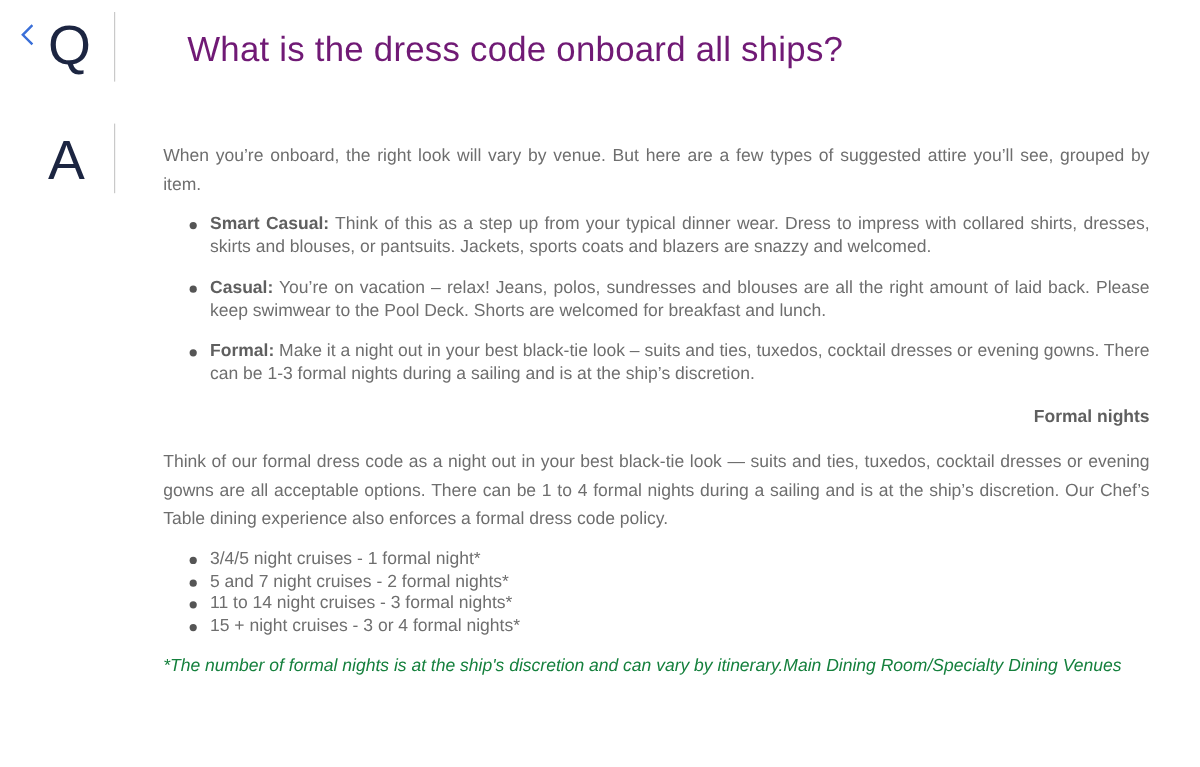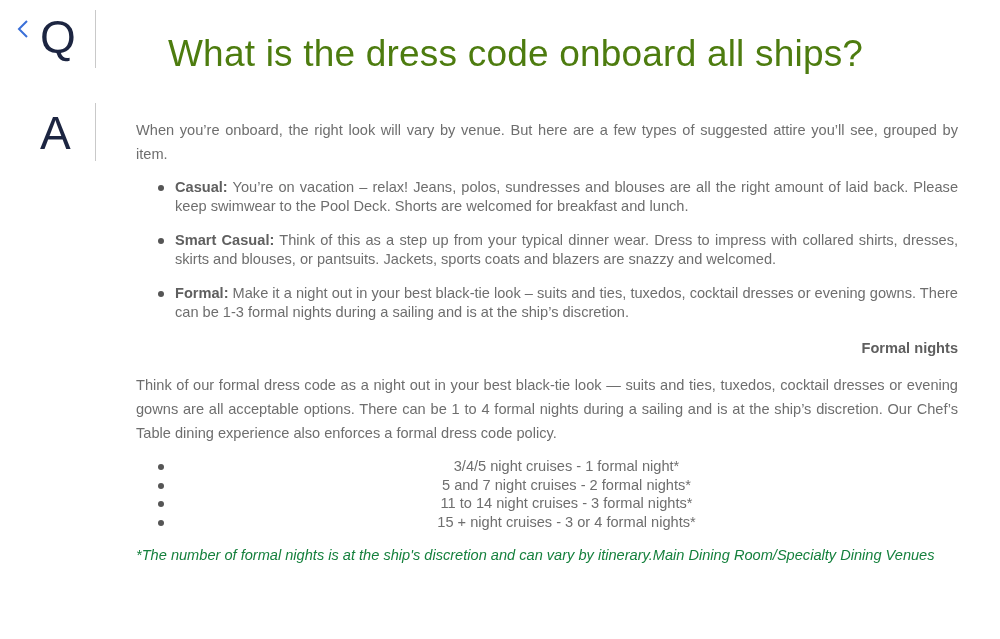--- a/index.html
+++ b/index.html
@@ -7,33 +7,33 @@
          font-family:"Liberation Sans", sans-serif; color:#6e6e6e; }
   .qa-label { position:absolute; font-family:"Liberation Sans", sans-serif;
               color:#1c2541; font-weight:300; }
   .back { position:absolute; left:16px; top:18px; color:#3a6fd8; cursor:pointer; }
   .back svg { display:block; }
   .q-letter { left:40px; top:12px; font-size:46px; line-height:50px; }
   .a-letter { left:40px; top:108px; font-size:46px; line-height:50px; }
   .divider { position:absolute; left:95px; width:1px; background:#c9c9c9; }
   .div-q { top:10px; height:58px; }
   .div-a { top:103px; height:58px; }
-  .question { position:absolute; left:152px; top:18px; font-size:37px;
-              line-height:40px; color:#4d7c0f; font-weight:normal; margin:16px; letter-spacing:0.2px; }
+  .question { position:absolute; left:152px; top:18px; font-size:29px;
+              line-height:40px; color:#701a75; font-weight:normal; margin:4px; letter-spacing:0.2px; }
   .answer { position:absolute; left:136px; top:118px; width:822px; font-size:14.6px; }
   .answer p { margin:0; line-height:24px; text-align:justify; }
   .intro { margin-bottom:12px !important; }
   ul.types { margin:0 0 10px 0; padding:0 0 0 39px; list-style:none; }
   ul.types li { position:relative; line-height:19px; margin-bottom:15px; text-align:justify; }
   ul.types li::before, ul.nights li::before { content:""; position:absolute; left:-17px; top:7px;
               width:6px; height:6px; border-radius:50%; background:#555; }
   .term { font-weight:bold; color:#5f5f5f; }
   h3.subhead { margin:0 0 14px 0; font-size:14.6px; color:#5f5f5f; font-weight:bold; line-height:22px;text-align:right; }
   .formal-p { margin-bottom:12px !important; }
-  ul.nights { margin:0 0 12px 0; padding:0 0 0 39px; list-style:none;text-align:center; }
+  ul.nights { margin:0 0 12px 0; padding:0 0 0 39px; list-style:none; }
   ul.nights li { position:relative; line-height:18.6px; }
   .note { font-style:italic; color:#15803d; }
 </style>
 </head>
 <body>
 
 <div class="back">
   <svg width="14" height="22" viewBox="0 0 14 22">
     <polyline points="11,3 3,11 11,19" fill="none" stroke="#3a6fd8" stroke-width="2"></polyline>
   </svg>
@@ -43,22 +43,22 @@
 <div class="divider div-q"></div>
 <h1 class="question">What is the dress code onboard all ships?</h1>
 
 <div class="qa-label a-letter">A</div>
 <div class="divider div-a"></div>
 
 <div class="answer">
   <p class="intro">When you’re onboard, the right look will vary by venue. But here are a few types of suggested attire you’ll see, grouped by item.</p>
 
   <ul class="types">
+    <li><span class="term">Smart Casual:</span><span> Think of this as a step up from your typical dinner wear. Dress to impress with collared shirts, dresses, skirts and blouses, or pantsuits. Jackets, sports coats and blazers are snazzy and welcomed.</span></li>
     <li><span class="term">Casual:</span><span> You’re on vacation – relax! Jeans, polos, sundresses and blouses are all the right amount of laid back. Please keep swimwear to the Pool Deck. Shorts are welcomed for breakfast and lunch.</span></li>
-    <li><span class="term">Smart Casual:</span><span> Think of this as a step up from your typical dinner wear. Dress to impress with collared shirts, dresses, skirts and blouses, or pantsuits. Jackets, sports coats and blazers are snazzy and welcomed.</span></li>
     <li><span class="term">Formal:</span><span> Make it a night out in your best black-tie look – suits and ties, tuxedos, cocktail dresses or evening gowns. There can be 1-3 formal nights during a sailing and is at the ship’s discretion.</span></li>
   </ul>
 
   <h3 class="subhead">Formal nights</h3>
   <p class="formal-p">Think of our formal dress code as a night out in your best black-tie look — suits and ties, tuxedos, cocktail dresses or evening gowns are all acceptable options. There can be 1 to 4 formal nights during a sailing and is at the ship’s discretion. Our Chef’s Table dining experience also enforces a formal dress code policy.</p>
 
   <ul class="nights">
     <li>3/4/5 night cruises - 1 formal night*</li>
     <li>5 and 7 night cruises - 2 formal nights*</li>
     <li>11 to 14 night cruises - 3 formal nights*</li>

